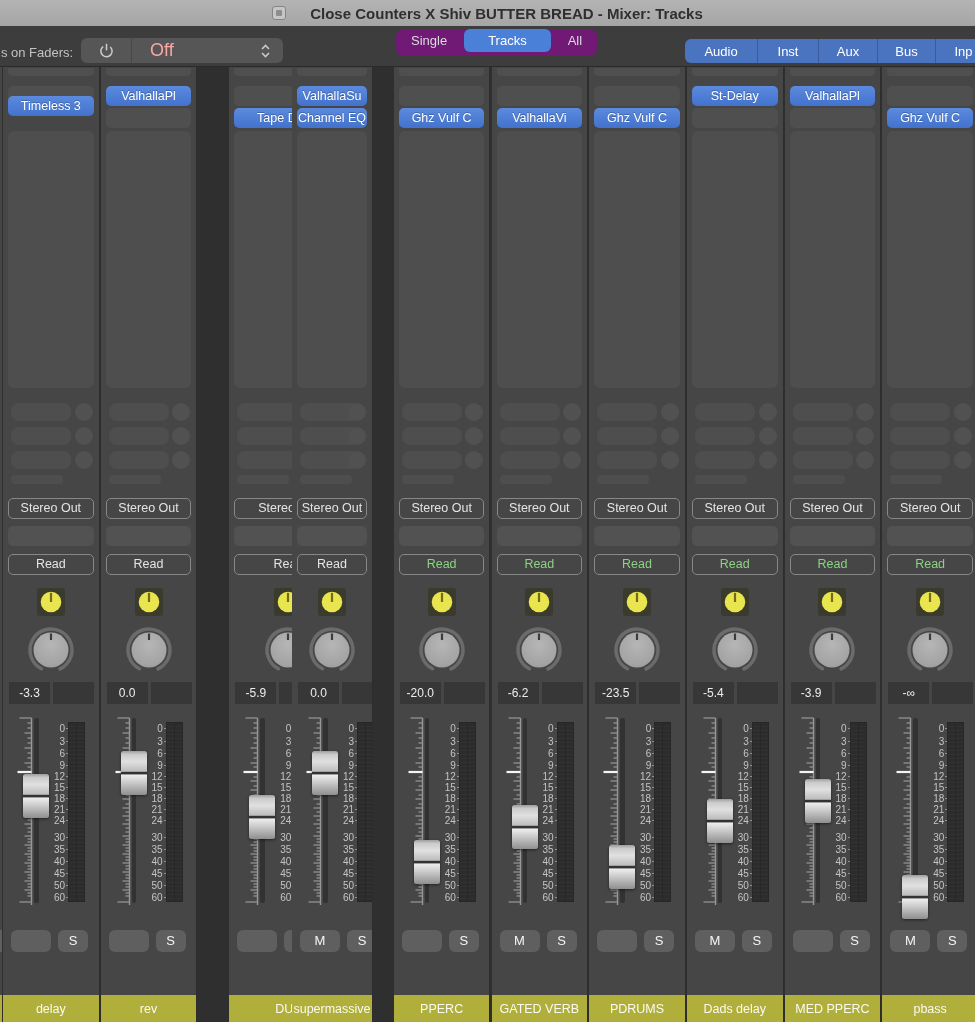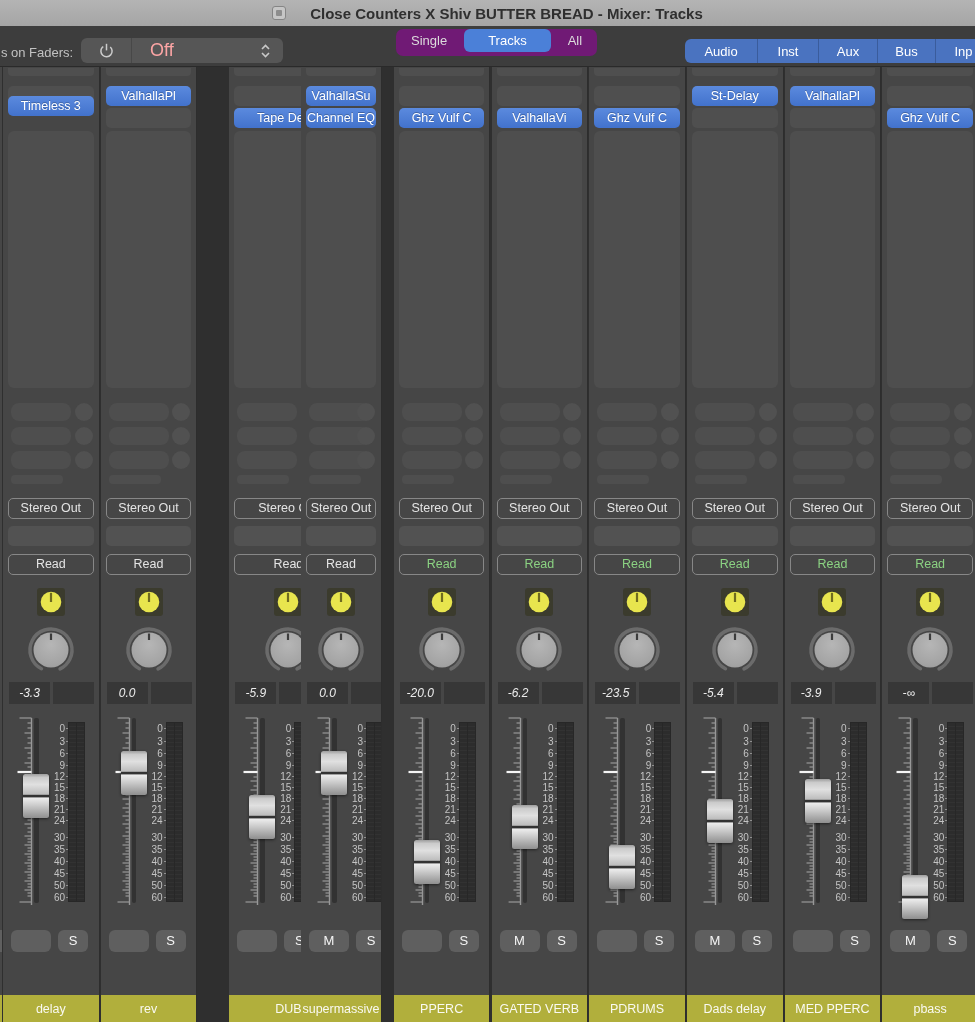--- a/index.html
+++ b/index.html
@@ -69,21 +69,21 @@
   .group-slot { position:absolute; left:5px; right:5px; top:459px; height:20px;
     background:#525252; border-radius:5px; }
   .read-green { color:#8bd282; }
 
   .pan-wrap { position:absolute; top:521px; left:50%; transform:translateX(-50%); width:28px; height:28px; }
   .knob-wrap { position:absolute; top:557px; left:50%; transform:translateX(-50%); width:52px; height:52px; }
 
   .val-row { position:absolute; top:615px; left:0; width:100%; height:22px; }
   .val-box { position:absolute; top:0; height:22px; background:#373737; color:#ececec;
     font-size:12px; text-align:center; line-height:22px; }
-  .val-box.l { left:6px; width:41px;font-style:italic; }
+  .val-box.l { left:6px; width:41px; }
   .val-box.r { left:50px; width:41px; }
 
   .ruler { position:absolute; left:8px; top:648px; width:24px; height:192px; }
   .fader-track { position:absolute; left:31px; top:651px; width:4.5px; height:185px;
     background:#323232; border-radius:2px; }
   .fader-cap { position:absolute; left:20px; width:26px; height:44px; border-radius:2.5px;
     background:linear-gradient(180deg,#9d9d9d 0%,#cbcbcb 8%,#e0e0e0 24%,#bdbdbd 46%,#2c2c2c 49%,#2c2c2c 51%,#ececec 55%,#cecece 70%,#a8a8a8 88%,#8f8f8f 100%);
     box-shadow:0 1px 3px rgba(0,0,0,0.5); }
   .scale-label { position:absolute; width:24px; text-align:right; font-size:10px; color:#c4c4c4;
     height:12px; line-height:12px; left:38px; }
@@ -493,21 +493,21 @@
         <div class="scale-label" style="top: 813px;">50</div>
         <div class="scale-label" style="top: 825px;">60</div>
         <div class="meter"></div>
         <div class="fader-cap" style="top: 728px;"></div>
         <div class="ms-row">
           <div class="ms-btn m"></div>
           <div class="ms-btn s">S</div>
         </div>
         <div class="name-bar">DUB</div>
       </div>
-      <div class="strip" style="left: 301px; width: 81px; border-right: 1px solid rgb(45, 45, 45);">
+      <div class="strip" style="left: 292px; width: 81px; border-right: 1px solid rgb(45, 45, 45);">
         <div class="slot-partial"></div>
         <div class="slot plugin" style="top: 19px;">ValhallaSu</div>
         <div class="slot plugin" style="top: 41px;">Channel EQ</div>
         <div class="bigpanel"></div>
         <div class="send-row" style="top: 336px;">
           <div class="send-slot"></div>
           <div class="send-knob"></div>
         </div>
         <div class="send-row" style="top: 360px;">
           <div class="send-slot"></div>

